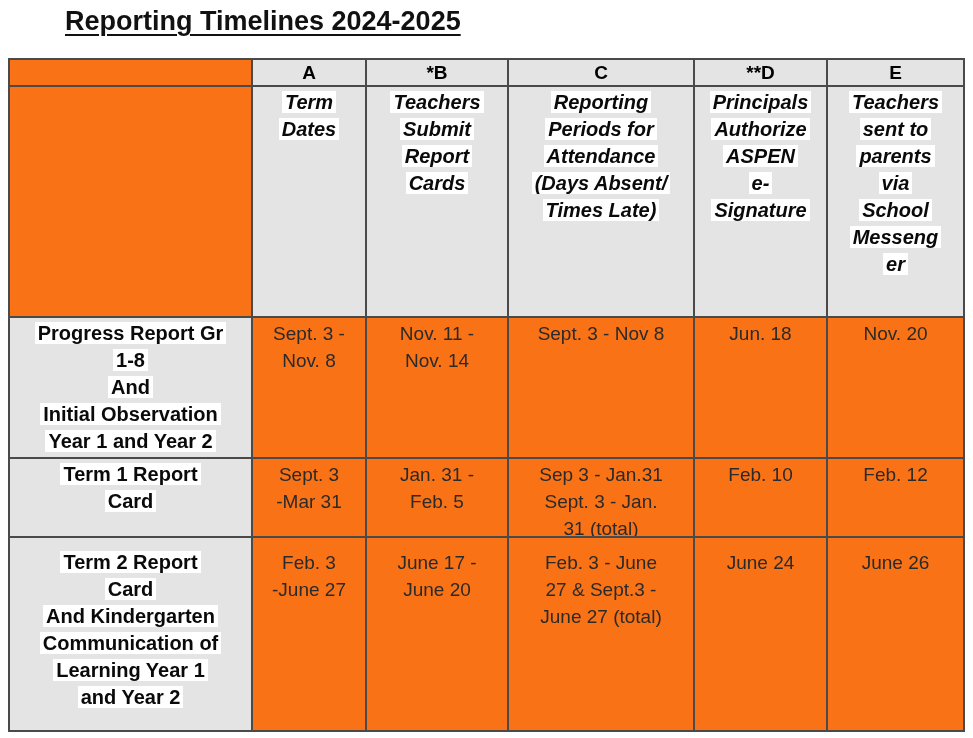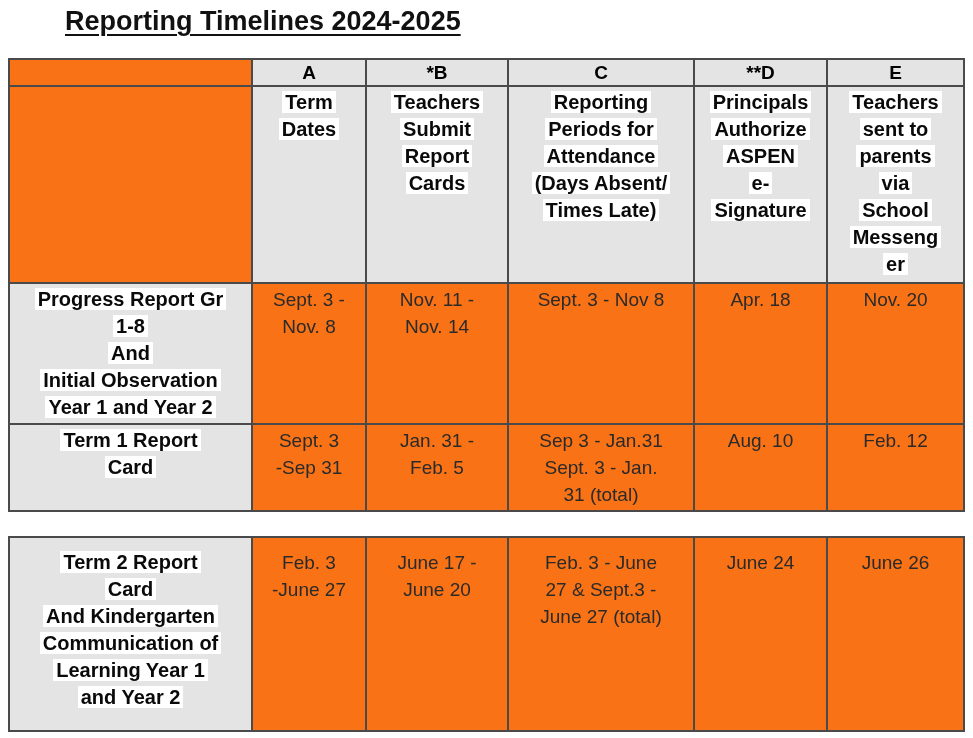--- a/index.html
+++ b/index.html
@@ -39,21 +39,21 @@
   .gray { background: #e4e4e4; }
   .white { background: #f97316; }
   tr.letters-row { height: 27px; }
   tr.letters-row td {
     vertical-align: middle;
     font-weight: bold;
     font-size: 19px;
     padding: 0;
     line-height: 23px;
   }
-  tr.desc-row { height: 197px; }
+  tr.desc-row { height: 231px; font-style: italic; }
   .bold-cell {
     font-weight: bold;
     font-size: 20px;
     line-height: 27px;
     color: #0a0a0a;
   }
   .hl {
     background: #ffffff;
     padding: 0 3px;
     box-decoration-break: clone;
@@ -122,34 +122,34 @@
       <td class="gray bold-cell"><span class="hl">Progress Report Gr
 1-8
 And
 Initial Observation
 Year 1 and Year 2</span></td>
       <td class="white data-cell">Sept. 3 -
 Nov. 8</td>
       <td class="white data-cell">Nov. 11 -
 Nov. 14</td>
       <td class="white data-cell">Sept. 3 - Nov 8</td>
-      <td class="white data-cell">Apr. 18</td>
+      <td class="white data-cell">Jun. 18</td>
       <td class="white data-cell">Nov. 20</td>
     </tr>
     <tr class="row-2">
       <td class="gray bold-cell"><span class="hl">Term 1 Report
 Card</span></td>
       <td class="white data-cell">Sept. 3
--Sep 31</td>
+-Mar 31</td>
       <td class="white data-cell">Jan. 31 -
 Feb. 5</td>
       <td class="white data-cell">Sep 3 - Jan.31
 Sept. 3 - Jan.
 31 (total)</td>
-      <td class="white data-cell">Aug. 10</td>
+      <td class="white data-cell">Feb. 10</td>
       <td class="white data-cell">Feb. 12</td>
     </tr>
   </tbody>
 </table>
 
 <table class="rt" id="table2">
   <colgroup>
     <col style="width:243px">
       <col style="width:114px">
       <col style="width:142px">

